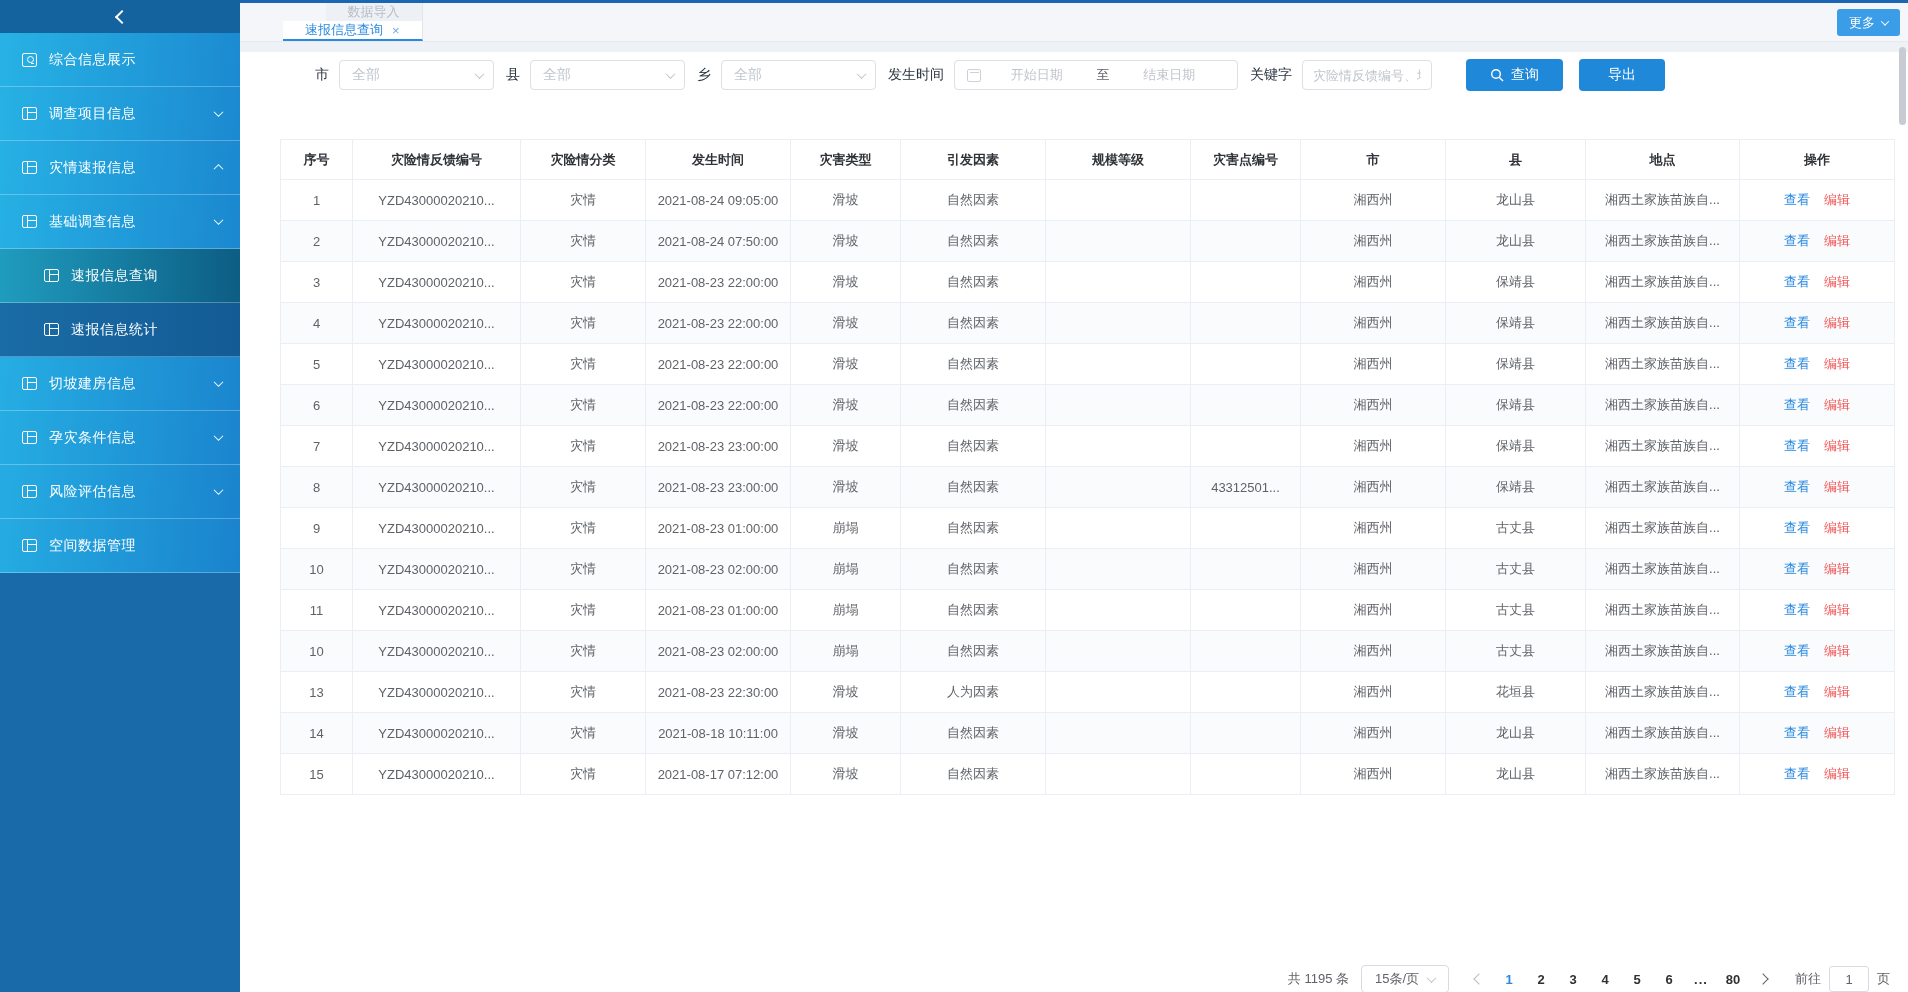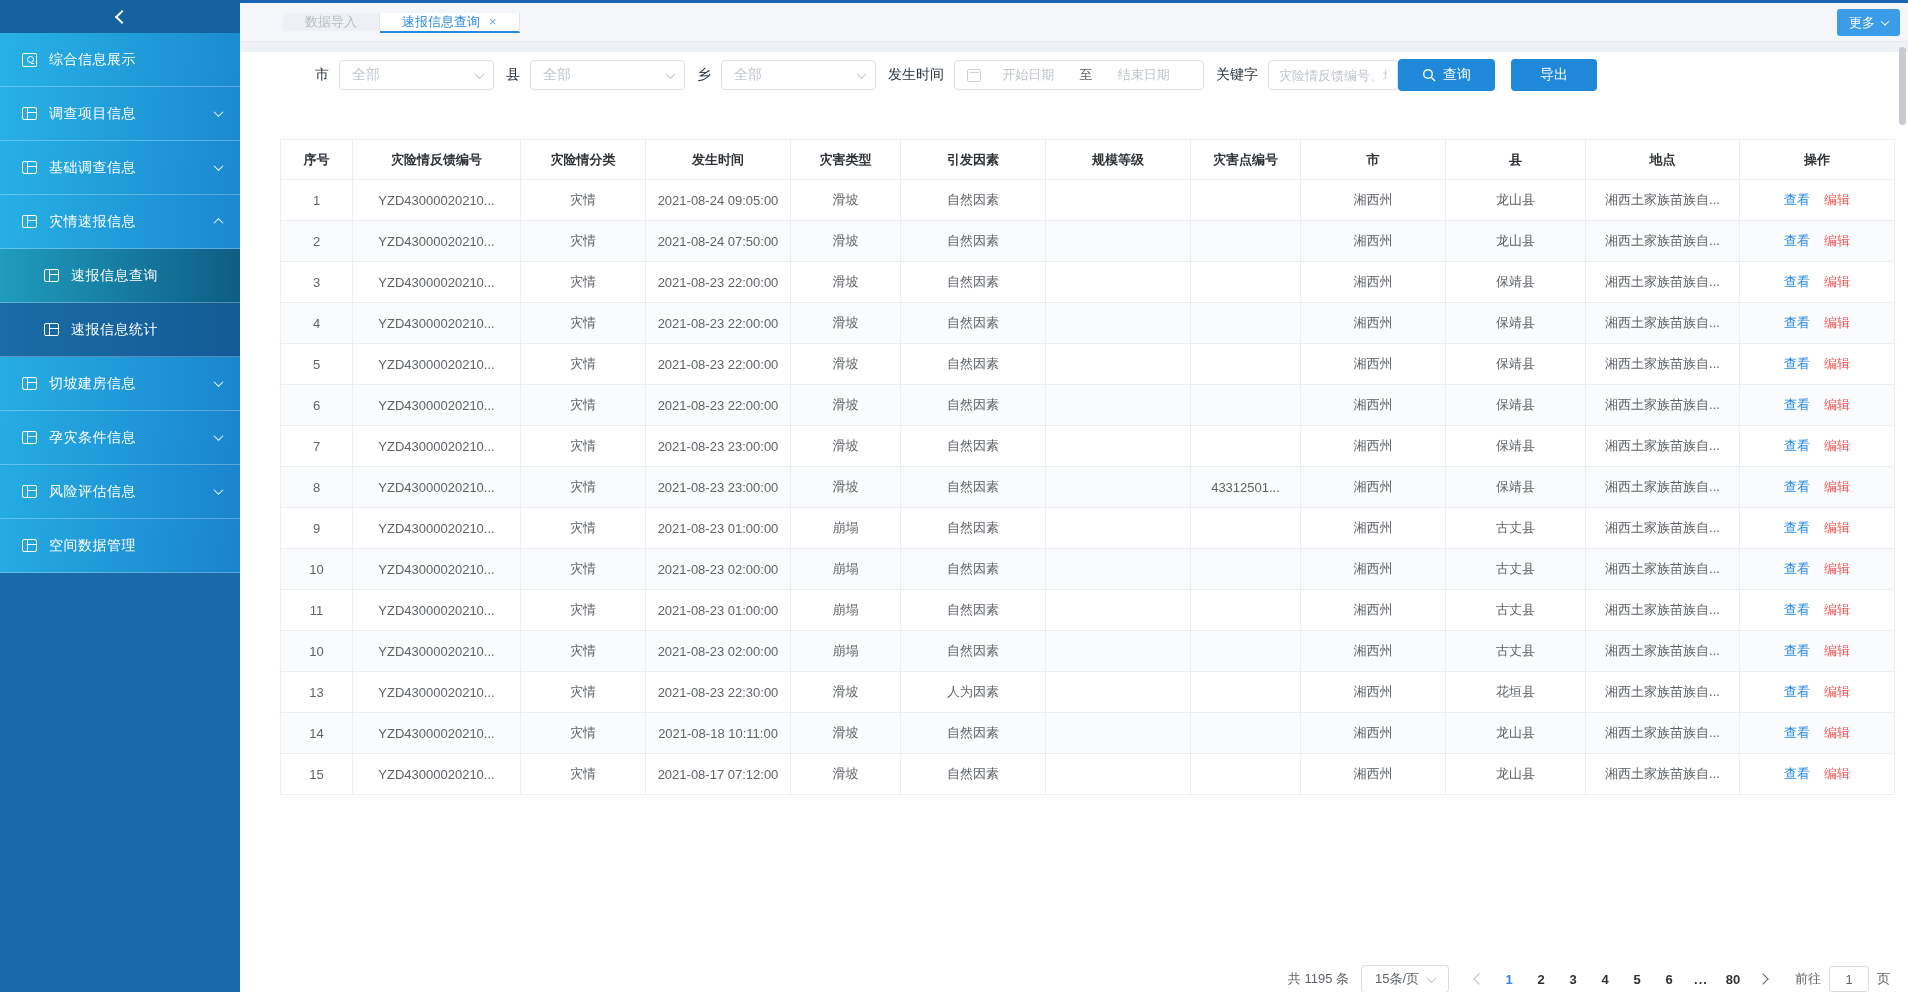--- a/index.html
+++ b/index.html
@@ -38,28 +38,28 @@
   .more-btn .chev { border-color:#fff; width:6px; height:6px; }
   .gray-gap { height:10px; background:#eef1f5; }
   .content { position:relative; background:#fff; height:939px; }
 
   
   .filter-row { display:flex; align-items:center; height:32px; margin:7px 0 0 75px; font-size:14px; color:#2b3440; }
   .f-label { margin-right:10px; white-space:nowrap; }
   .sel { width:155px; height:30px; border:1px solid #dcdfe6; border-radius:4px; background:#fff; display:flex; align-items:center; padding:0 10px 0 12px; color:#bfc5cd; font-size:14px; margin-right:12px; cursor:pointer;gap:8px; }
   .sel .chev-g { margin-left:auto; }
   .chev-g { width:7px; height:7px; border-right:1.5px solid #c0c4cc; border-bottom:1.5px solid #c0c4cc; transform:rotate(45deg) translate(-1px,-1px); }
-  .range { width:250px; height:30px; border:1px solid #dcdfe6; border-radius:4px; display:flex; align-items:center; padding:0 12px; color:#c0c4cc; font-size:13px; margin-right:12px; cursor:pointer; }
+  .range { width:284px; height:30px; border:1px solid #dcdfe6; border-radius:4px; display:flex; align-items:center; padding:0 12px; color:#c0c4cc; font-size:13px; margin-right:12px; cursor:pointer; }
   .range .mid { color:#5f6368; padding:0 4px; }
   .range .d { flex:1; text-align:center; }
   .cal-icon { width:14px; height:13px; border:1.3px solid #ccd1d9; border-radius:2px; position:relative; flex:0 0 auto; }
   .cal-icon::before { content:""; position:absolute; left:1.5px; right:1.5px; top:2.5px; height:1.3px; background:#ccd1d9; }
   .kw-input { width:130px; height:30px; border:1px solid #dcdfe6; border-radius:4px; padding:0 10px; font-size:13px; color:#5f6368; outline:none; font-family:inherit; }
   .kw-input::placeholder { color:#c0c4cc; }
-  .btn { height:32px; border:none; border-radius:4px; background:#2088d8; color:#fff; font-size:14px; padding:0 24px; display:flex; align-items:center; gap:7px; cursor:pointer; }
+  .btn { height:32px; border:none; border-radius:4px; background:#2088d8; color:#fff; font-size:14px; padding:0 24px; display:flex; align-items:center; gap:7px; cursor:pointer; margin-left:34px; }
   .btn.export { margin-left:16px; padding:0 29px;text-align:center; }
 
   
   .table-wrap { margin:48px 0 0 40px; width:1614px; }
   table { border-collapse:collapse; table-layout:fixed; width:100%; }
   th,td { border:1px solid #ebeef5; text-align:center; font-size:13px; padding:0 6px; overflow:hidden; white-space:nowrap; }
   th { color:#2f3338; font-weight:bold; height:40px; background:#fff; }
   td { color:#5f6368; height:41px; }
   tbody tr:nth-child(even) td { background:#fafbfc; }
   .op-link { text-decoration:none; font-size:13px; cursor:pointer; }
@@ -96,28 +96,28 @@
           <span class="dash-icon"></span>
           <span class="menu-label">综合信息展示</span>
         </div>
         <div class="menu-item">
           <span class="grid-icon"></span>
           <span class="menu-label">调查项目信息</span>
           <span class="chev down"></span>
         </div>
         <div class="menu-item">
           <span class="grid-icon"></span>
+          <span class="menu-label">灾情速报信息</span>
+          <span class="chev up"></span>
+        </div>
+        <div class="menu-item">
+          <span class="grid-icon"></span>
           <span class="menu-label">基础调查信息</span>
           <span class="chev down"></span>
         </div>
-        <div class="menu-item">
-          <span class="grid-icon"></span>
-          <span class="menu-label">灾情速报信息</span>
-          <span class="chev up"></span>
-        </div>
         <div class="menu-item sub active">
           <span class="grid-icon"></span>
           <span class="menu-label">速报信息查询</span>
         </div>
         <div class="menu-item sub">
           <span class="grid-icon"></span>
           <span class="menu-label">速报信息统计</span>
         </div>
         <div class="menu-item">
           <span class="grid-icon"></span>
@@ -138,21 +138,21 @@
           <span class="grid-icon"></span>
           <span class="menu-label">空间数据管理</span>
         </div>
       </nav>
   </aside>
 
   <div class="main">
     <div class="topstrip"></div>
 
     <div class="tabbar">
-      <div id="tabs" style="display:flex;align-items:center;">
+      <div id="tabs" style="display:flex;align-items:flex-end;flex-direction:column;">
           <div class="tab">
             <span>数据导入</span>
           </div>
           <div class="tab active">
             <span>速报信息查询</span>
             <span class="close-x">×</span>
           </div>
         </div>
       <button class="more-btn">
         <span>更多</span>

